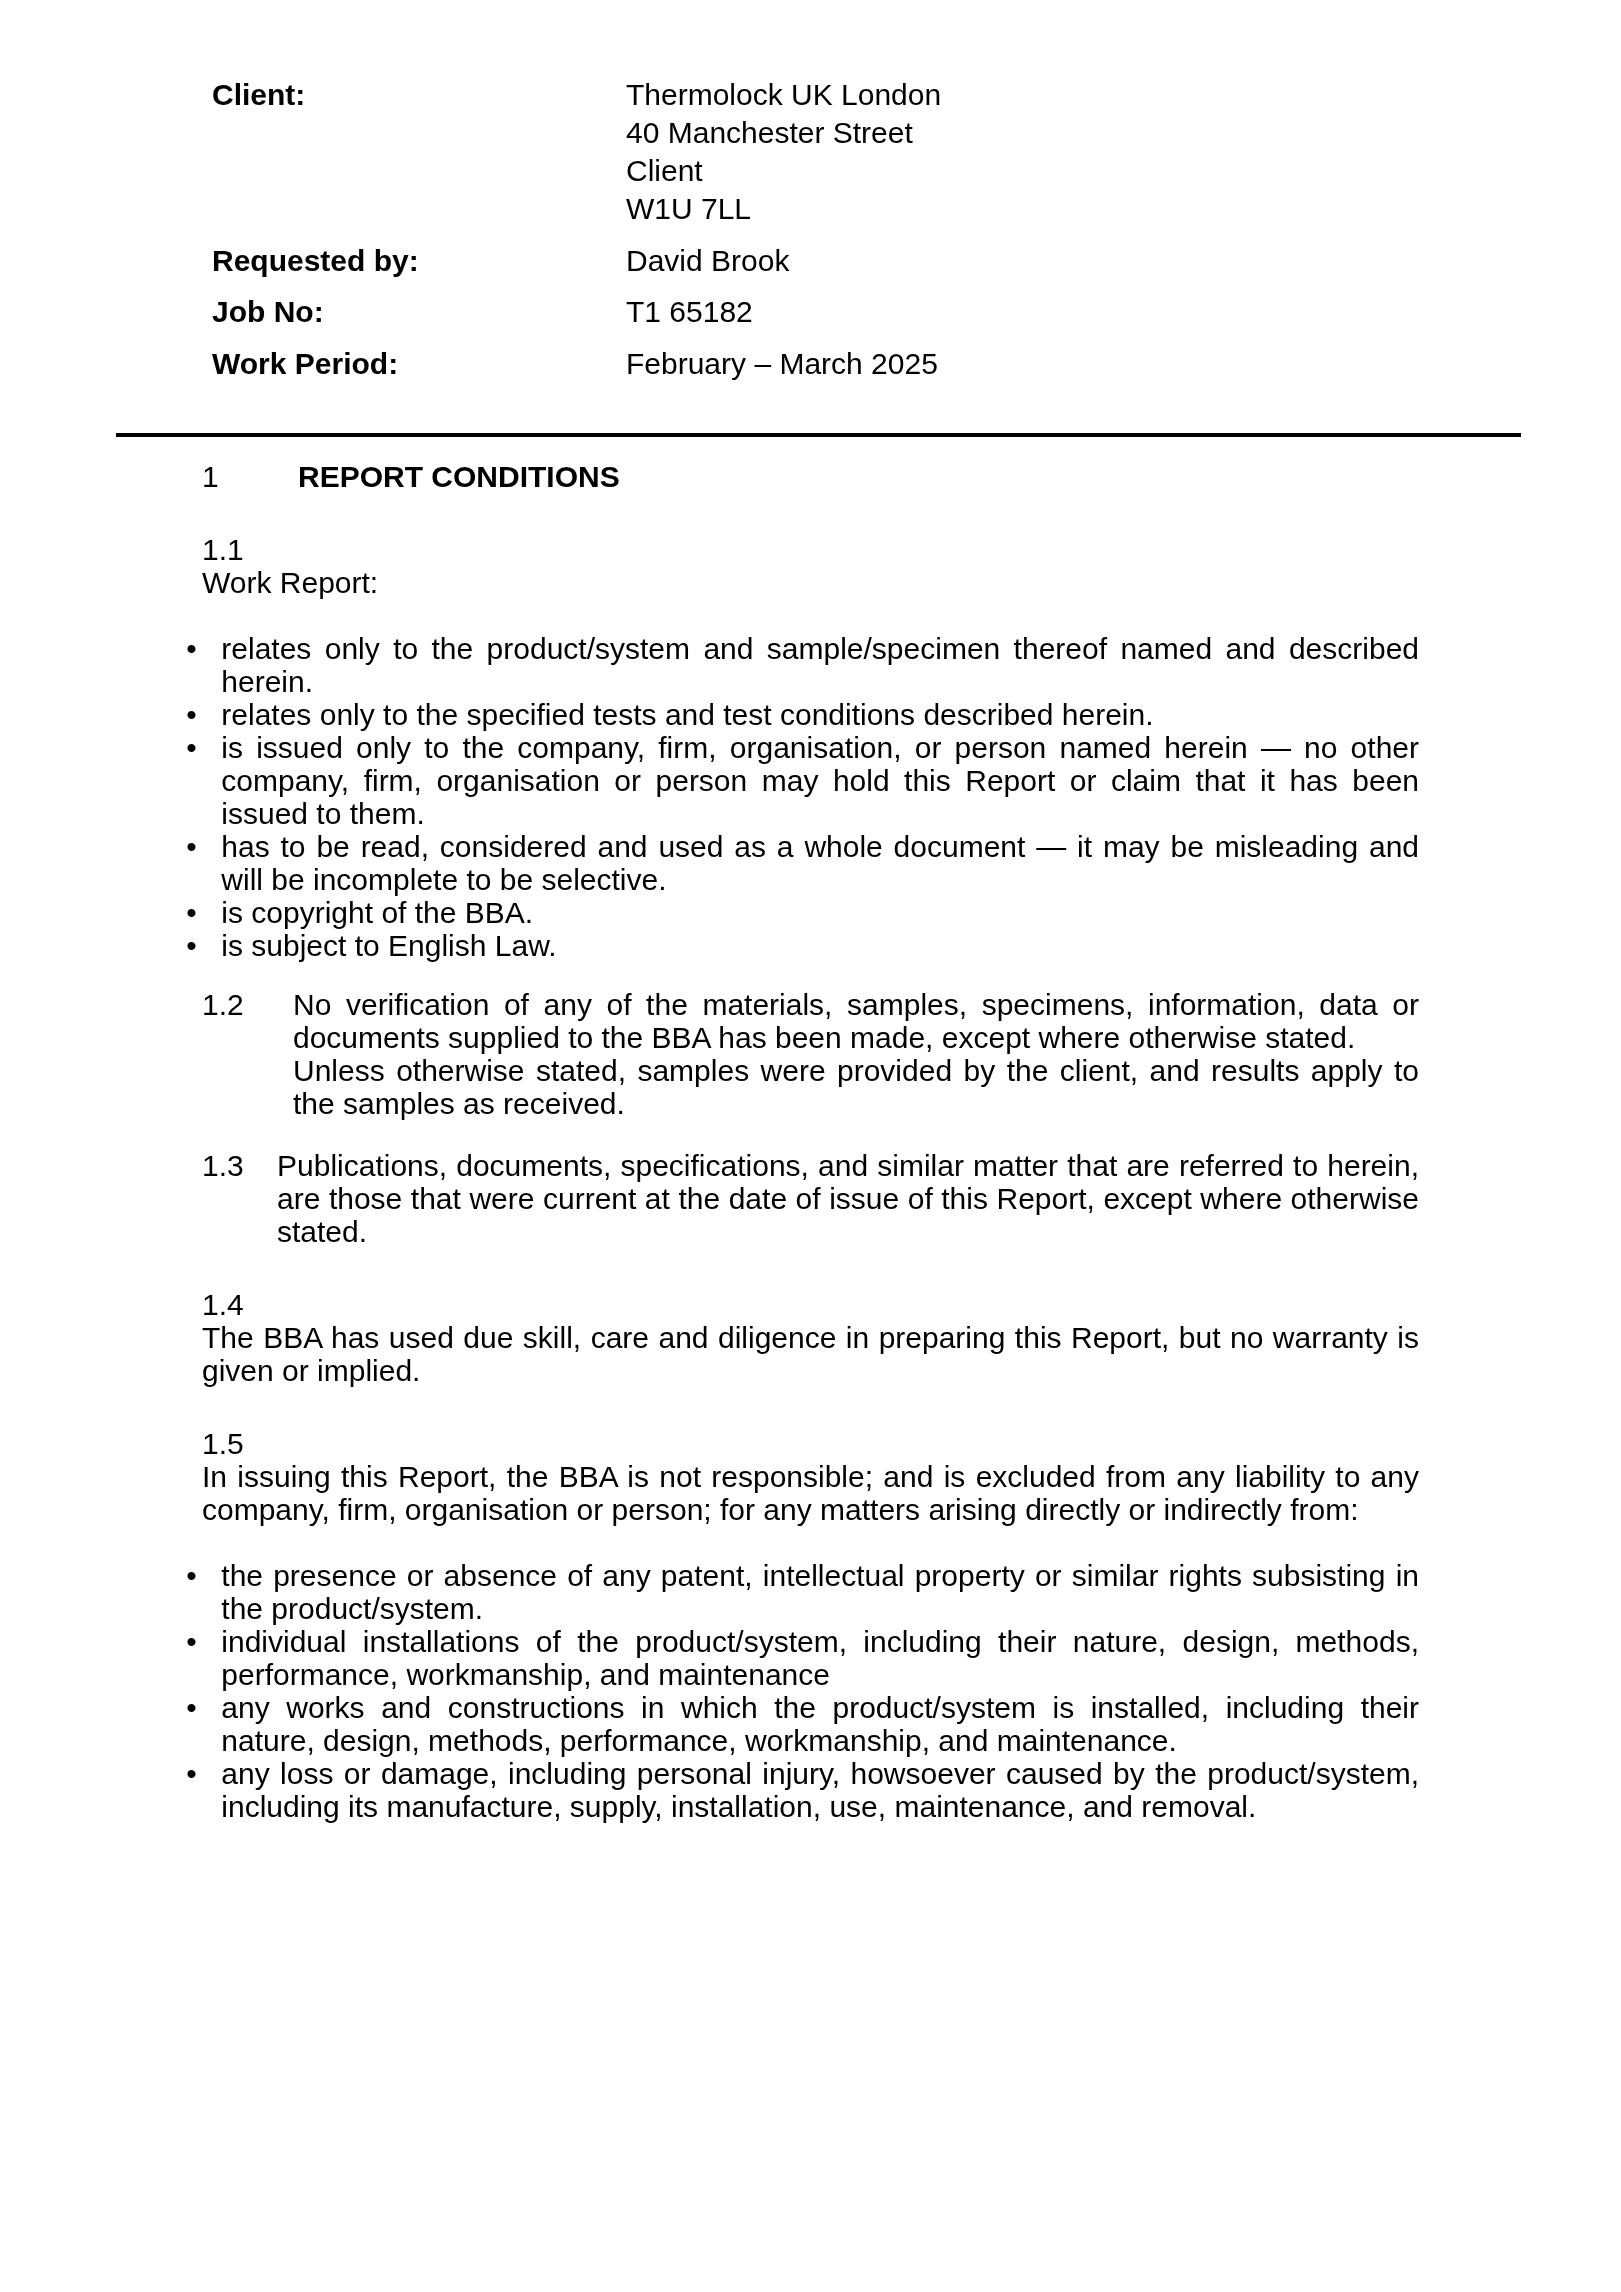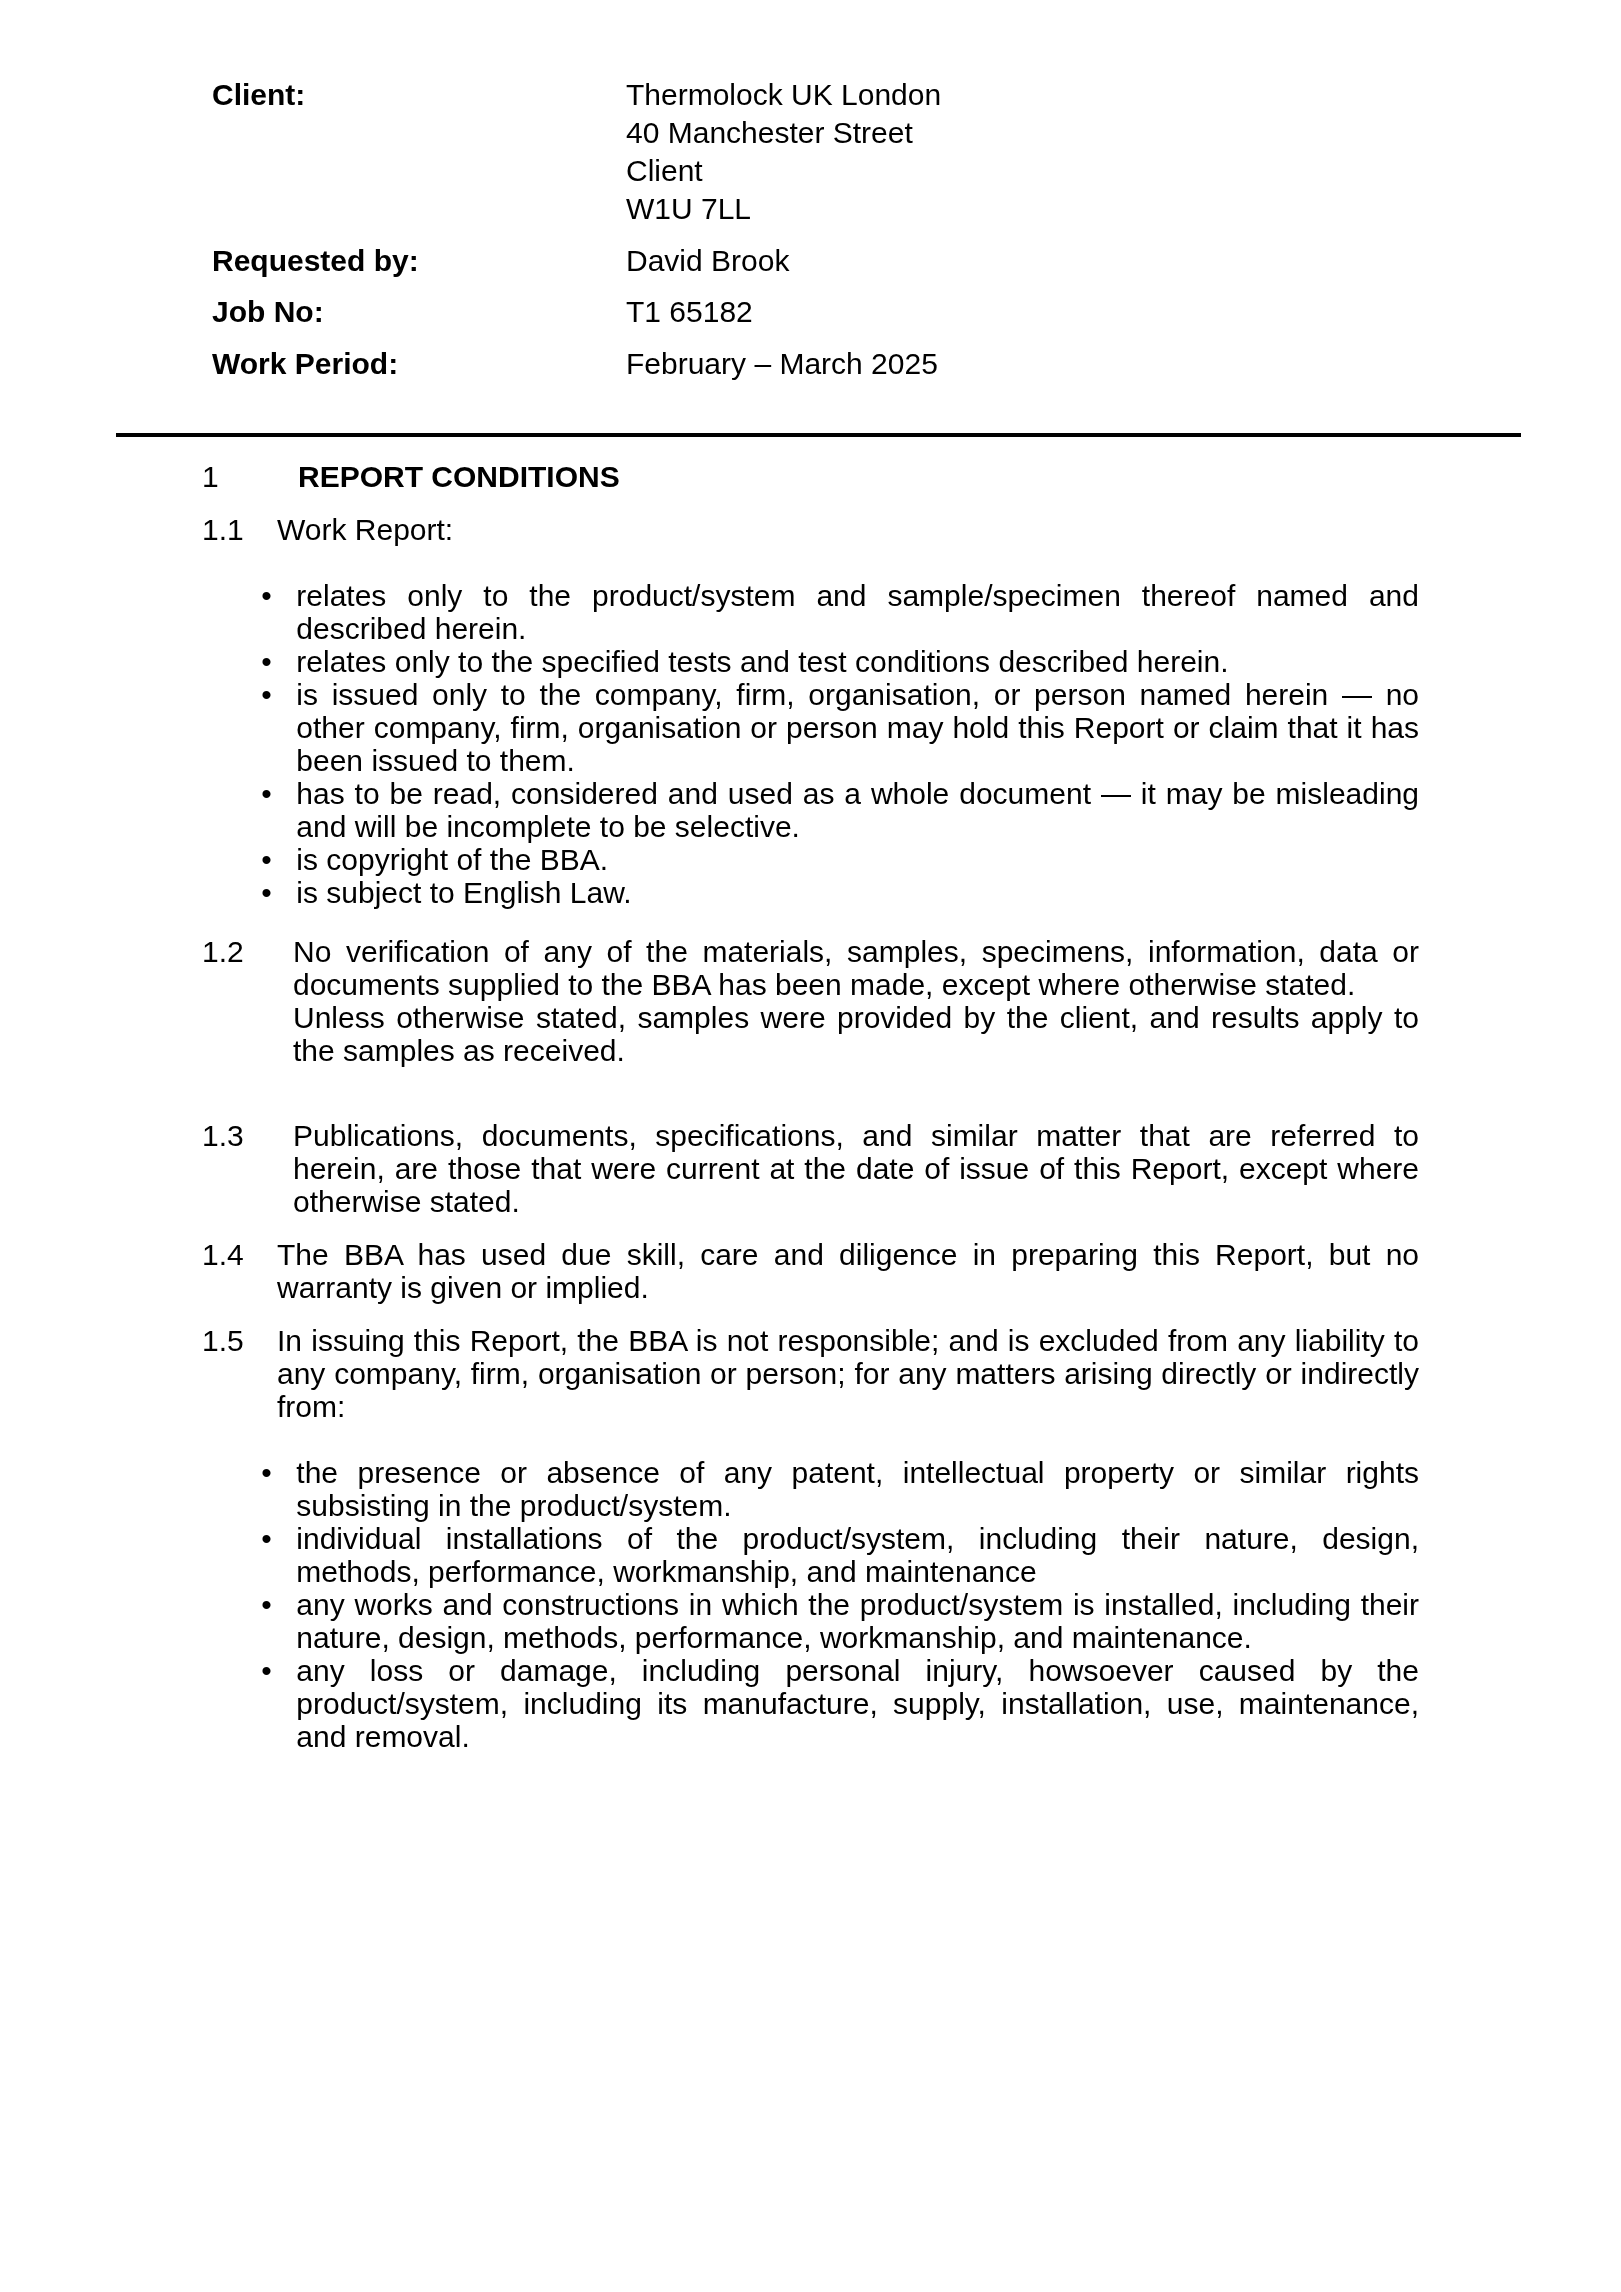--- a/index.html
+++ b/index.html
@@ -33,22 +33,22 @@
   
   .heading { display: flex; margin: 23.5px 202px 0 202px; line-height: 33px; }
   .heading .h-num { width: 96px; flex-shrink: 0; }
   .heading .h-title { font-weight: bold; }
 
   
   .sub { display: flex; margin-left: 202px; margin-right: 202px; line-height: 33px; }
   .sub .s-num { width: 75px; flex-shrink: 0; }
   .sub .s-body { flex: 1; text-align: justify; }
   .sub .s-body p { text-align: justify; }
-  .mt34 { margin-top: 20px; }
-  .mt36 { margin-top: 52px; gap: 16px; }
+  .mt34 { margin-top: 40px; flex-direction: column; }
+  .mt36 { margin-top: 29px; }
   .mt24 { margin-top: 26px; gap: 16px; }
   .mt20 { margin-top: 19.6px; }
 
   
   ul.bullets { list-style: none; margin-left: -15.7px; margin-top: 33px; }
   ul.bullets li { display: flex; }
   ul.bullets .dot { width: 35px; flex-shrink: 0; }
   ul.bullets .li-text { flex: 1; text-align: justify; }
 
   

